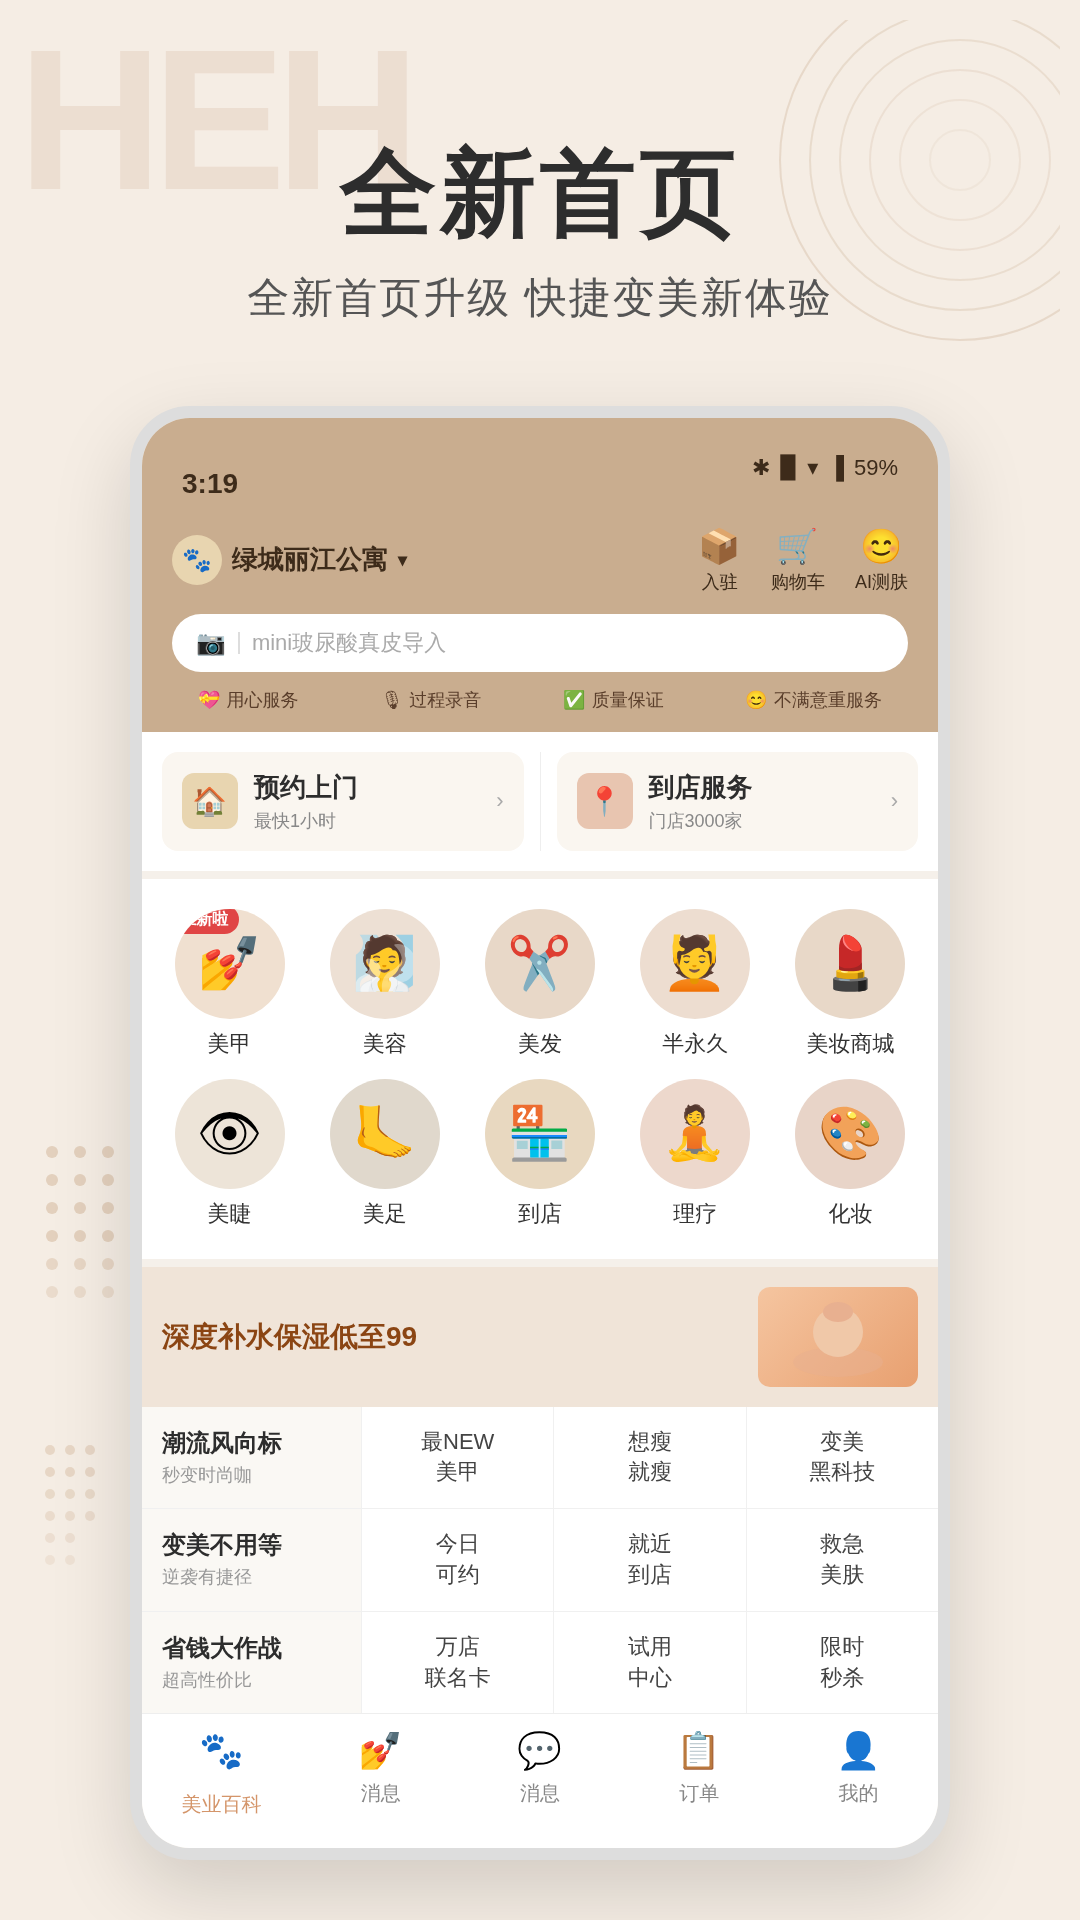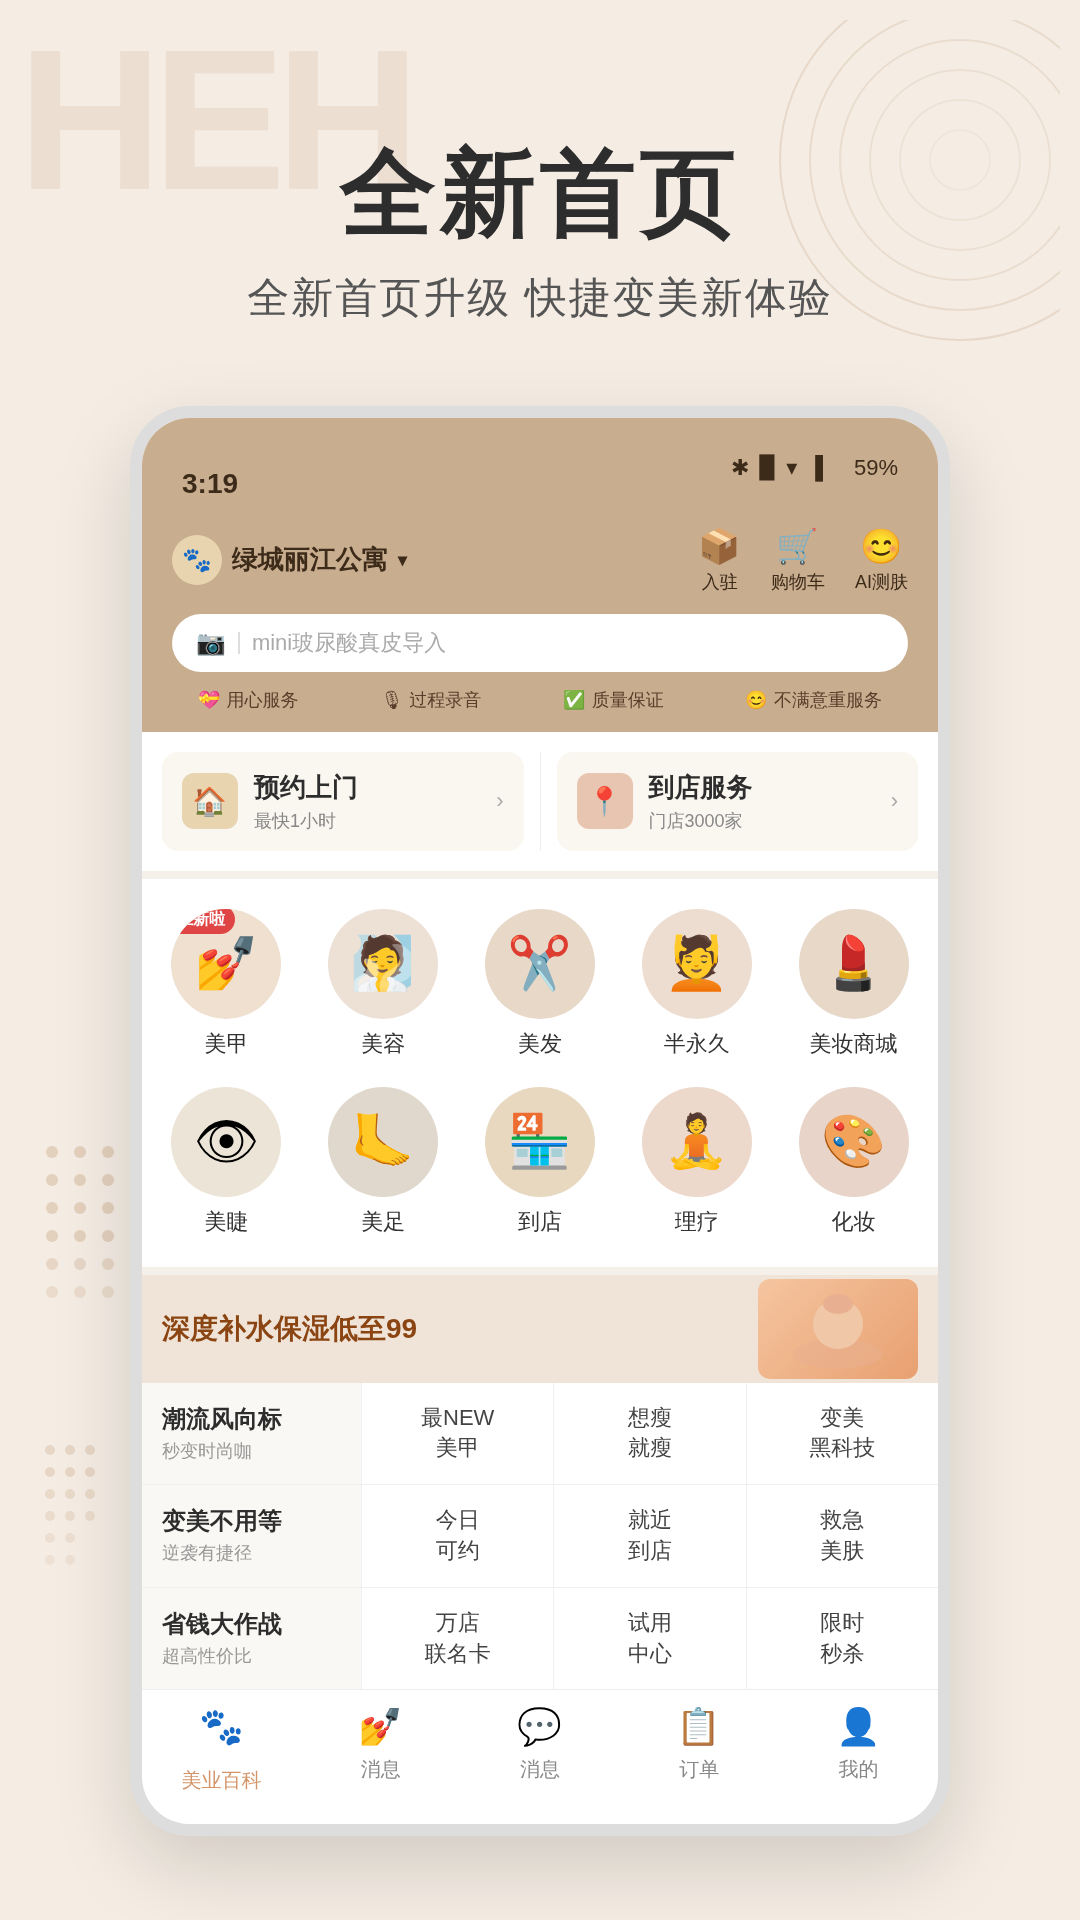--- a/index.html
+++ b/index.html
@@ -87,21 +87,20 @@
     .phone-status {
       display: flex;
       align-items: center;
       gap: 10px;
       font-size: 22px;
       color: #3d2b1a;
     }
     .battery-text {
       font-size: 22px;
       font-weight: 500;
-      margin-left: 21px;
     }
 
     
     .app-header {
       background: #c9ad8f;
       padding: 14px 30px 20px;
       display: flex;
       align-items: center;
       justify-content: space-between;
     }
@@ -243,21 +242,20 @@
 
     
     .category-section {
       background: white;
       padding: 20px 10px;
       margin-bottom: 8px;
     }
     .category-grid {
       display: grid;
       grid-template-columns: repeat(5, 1fr);
-      gap: 8px;
     }
     .category-item {
       display: flex;
       flex-direction: column;
       align-items: center;
       gap: 10px;
       padding: 10px 4px;
       position: relative;
     }
     .category-circle {
@@ -288,21 +286,21 @@
     .category-label {
       font-size: 22px;
       color: #333;
       text-align: center;
     }
 
     
     .banner-section {
       background: #f0e4d8;
       margin: 8px 0 0;
-      padding: 4px 20px;
+      padding: 20px 20px;
       display: flex;
       align-items: center;
       justify-content: space-between;
       border-radius: 0;
     }
     .banner-text {
       font-size: 28px;
       font-weight: 700;
       color: #8B4513;
     }

